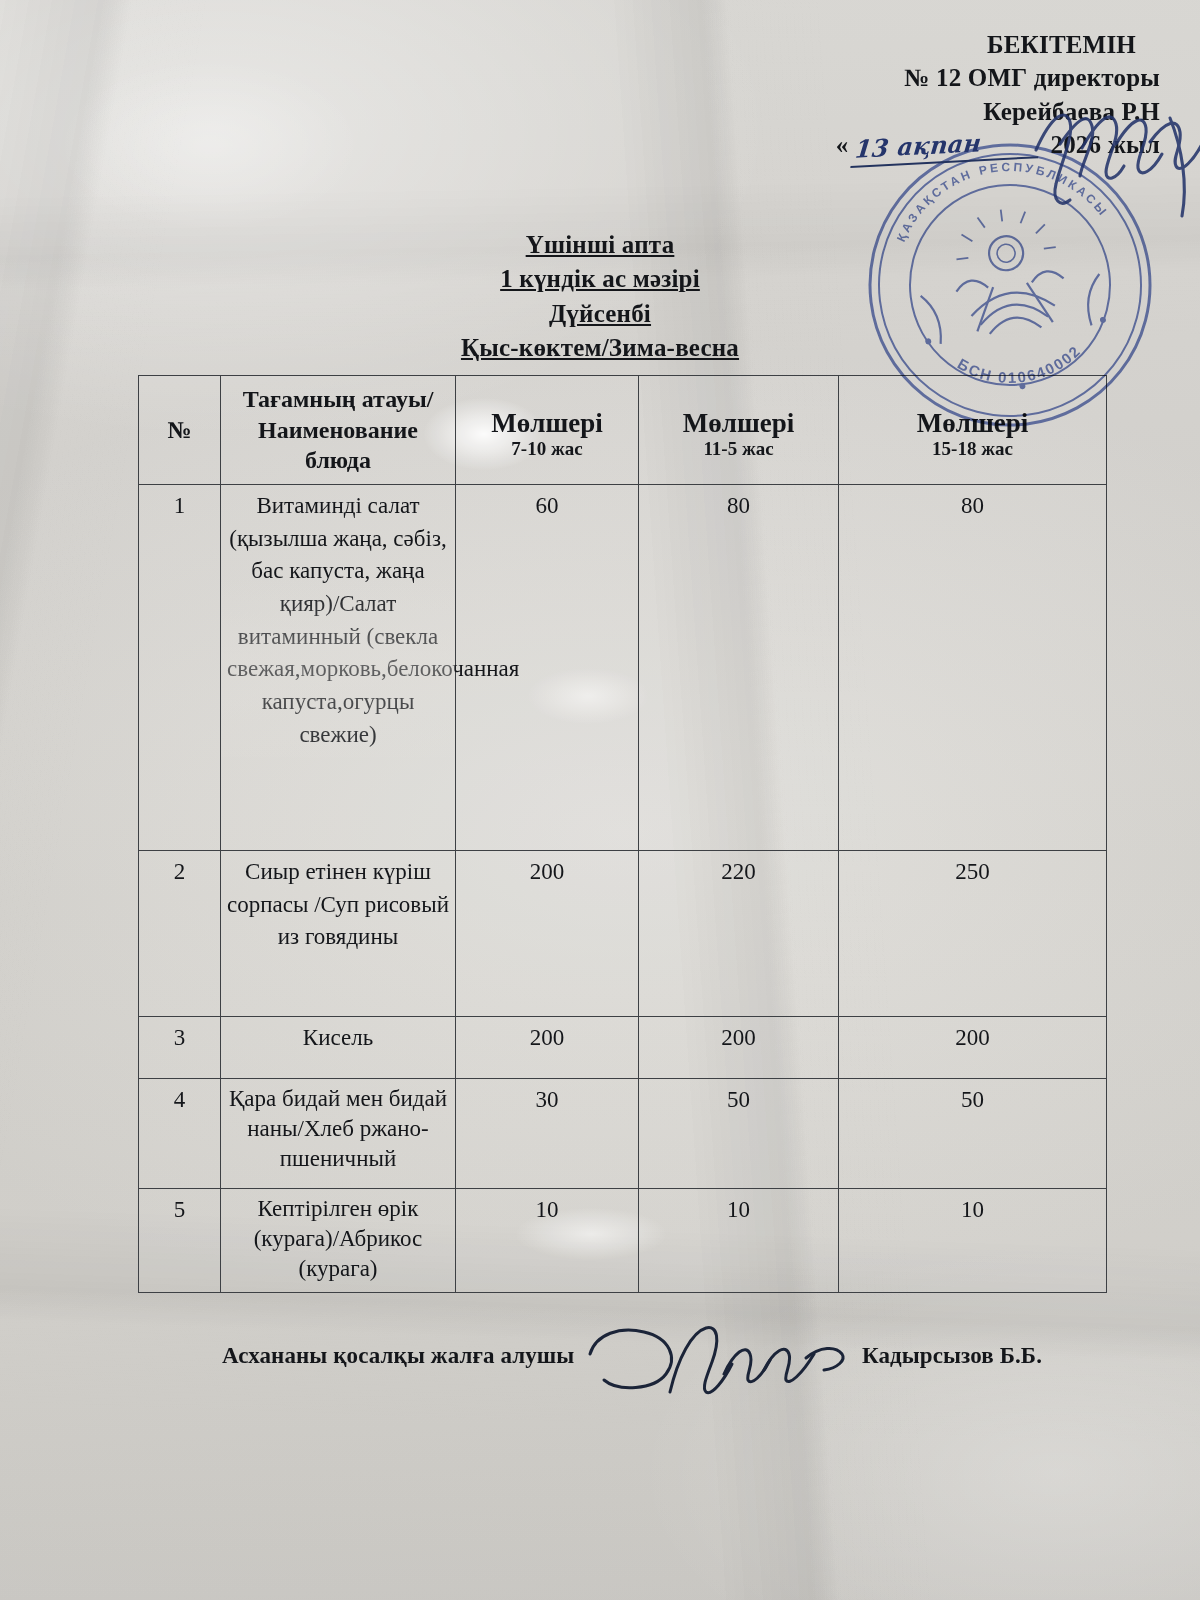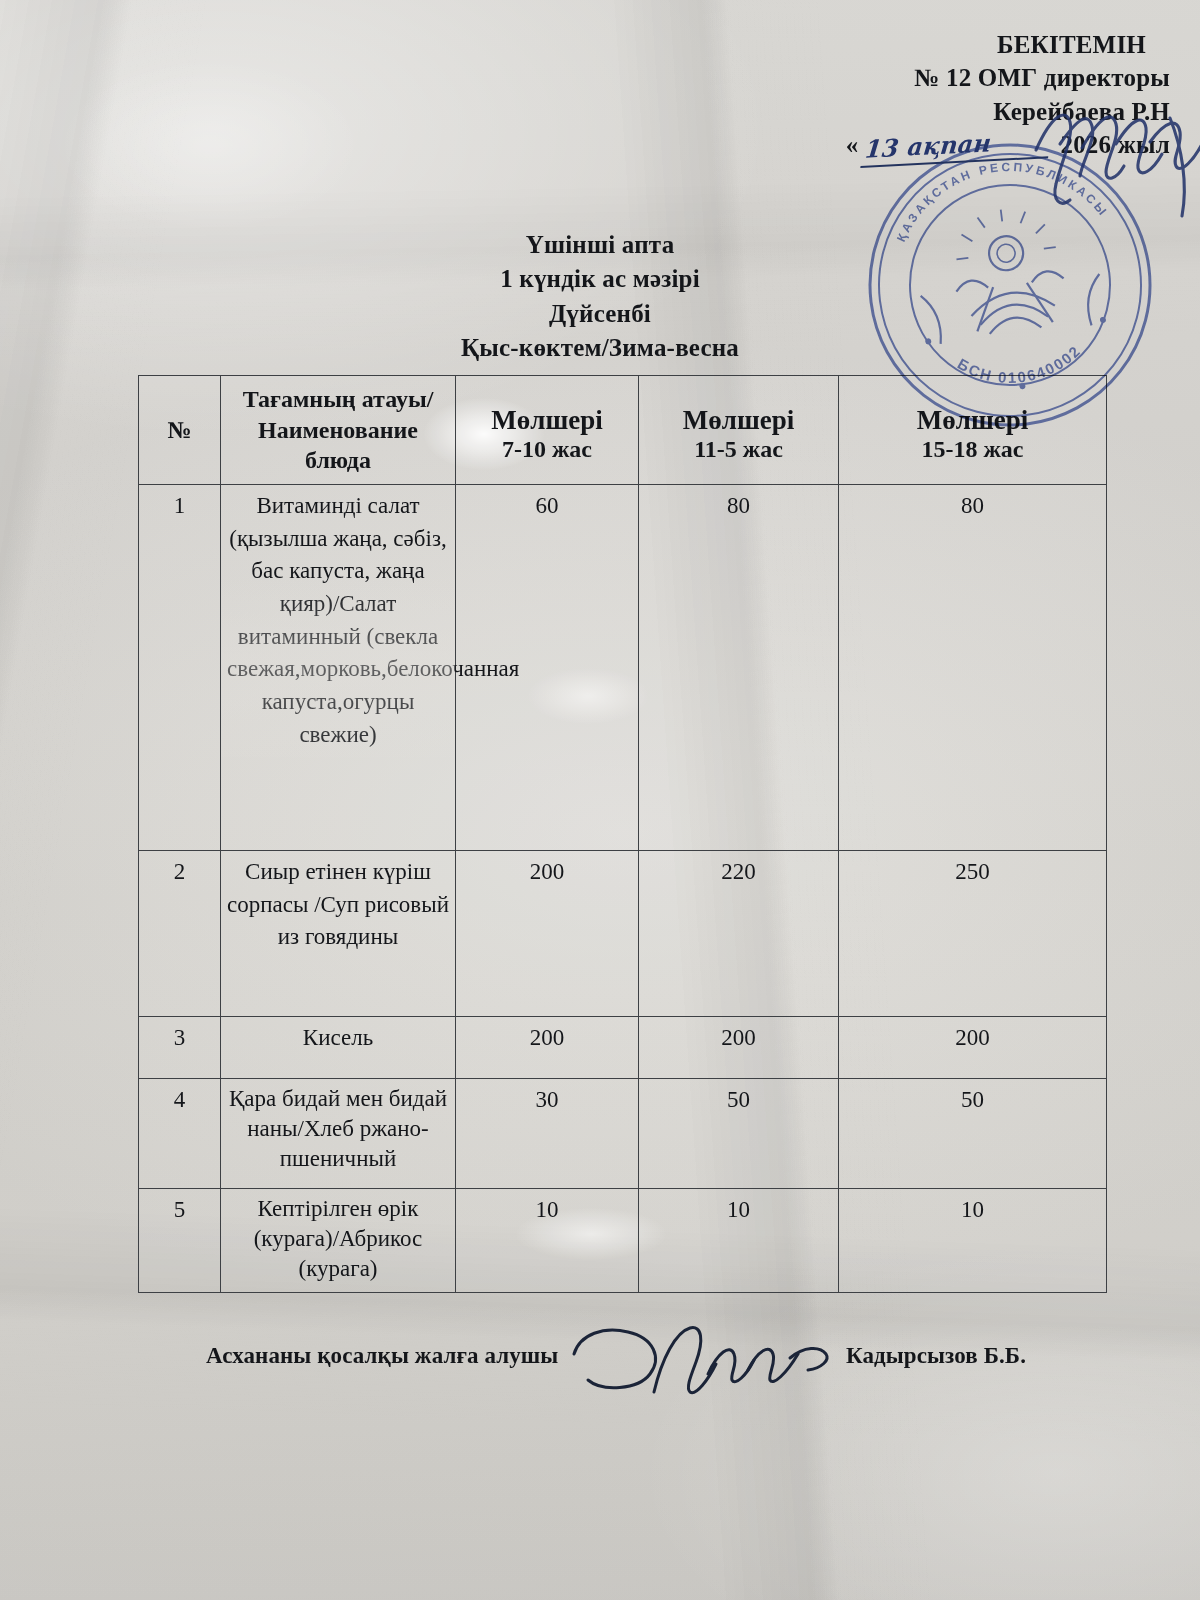--- a/index.html
+++ b/index.html
@@ -48,21 +48,21 @@
     background: radial-gradient(ellipse at center, rgba(255,255,255,0.92) 0%, rgba(255,255,255,0.45) 38%, rgba(255,255,255,0) 72%);
   }
   .glare.g1 { left: 424px; top: 398px; width: 120px; height: 72px; }
   .glare.g2 { left: 528px; top: 668px; width: 120px; height: 56px; opacity:.55; }
   .glare.g3 { left: 516px; top: 1208px; width: 150px; height: 52px; opacity:.6; }
   .glare.g4 { left: 60px;  top: 60px;  width: 300px; height: 170px; opacity:.28; }
 
   
   .approval {
     position: absolute;
-    right: 30px;
+    right: 40px;
     top: 28px;
     width: 360px;
     text-align: right;
     font-weight: bold;
     font-size: 25px;
     line-height: 1.33;
     letter-spacing: .2px;
     z-index: 6;
   }
   .approval .ln { white-space: nowrap; }
@@ -121,20 +121,21 @@
   .titles {
     position: absolute;
     left: 0; top: 228px;
     width: 1200px;
     text-align: center;
     font-weight: bold;
     font-size: 25px;
     line-height: 1.37;
     letter-spacing: .2px;
     z-index: 3;
+    text-decoration: underline;
   }
 
   
   table.menu {
     position: absolute;
     left: 138px;
     top: 375px;
     width: 968px;
     border-collapse: collapse;
     table-layout: fixed;
@@ -158,21 +159,21 @@
     font-size: 24px;
     line-height: 1.28;
   }
   .col-no   { width: 82px; }
   .col-name { width: 235px; }
   .col-a    { width: 183px; }
   .col-b    { width: 200px; }
   .col-c    { width: 268px; }
 
   .hd-amount { display: block; font-size: 27px; line-height: 1.12; margin-top: 8px; }
-  .hd-age    { display: block; font-size: 24px; line-height: 1.2; }
+  .hd-age    { display: block; font-size: 19px; line-height: 1.2; }
 
   td.cell-no   { font-size: 23px; padding-top: 6px; }
   td.cell-name { line-height: 1.45; padding-top: 6px; }
   td.cell-qty  { font-size: 23px; padding-top: 6px; }
 
   tr.r1 td { height: 352px; }
   tr.r2 td { height: 152px; }
   tr.r3 td { height: 48px; }
   tr.r4 td { height: 96px; }
   tr.r5 td { height: 86px; }
@@ -185,21 +186,21 @@
     content: "";
     position: absolute;
     left: 0; top: 92px; width: 100%; height: 180px;
     background: linear-gradient(180deg, rgba(225,223,219,0) 0%, rgba(225,223,219,0.40) 45%, rgba(225,223,219,0.10) 100%);
     pointer-events: none;
   }
 
   
   .footer {
     position: absolute;
-    left: 206px;
+    left: 222px;
     top: 1326px;
     width: 820px;
     z-index: 3;
     display: flex;
     align-items: center;
     font-weight: bold;
     font-size: 23px;
     white-space: nowrap;
   }
   .footer .lessee-label { letter-spacing: .1px; }

